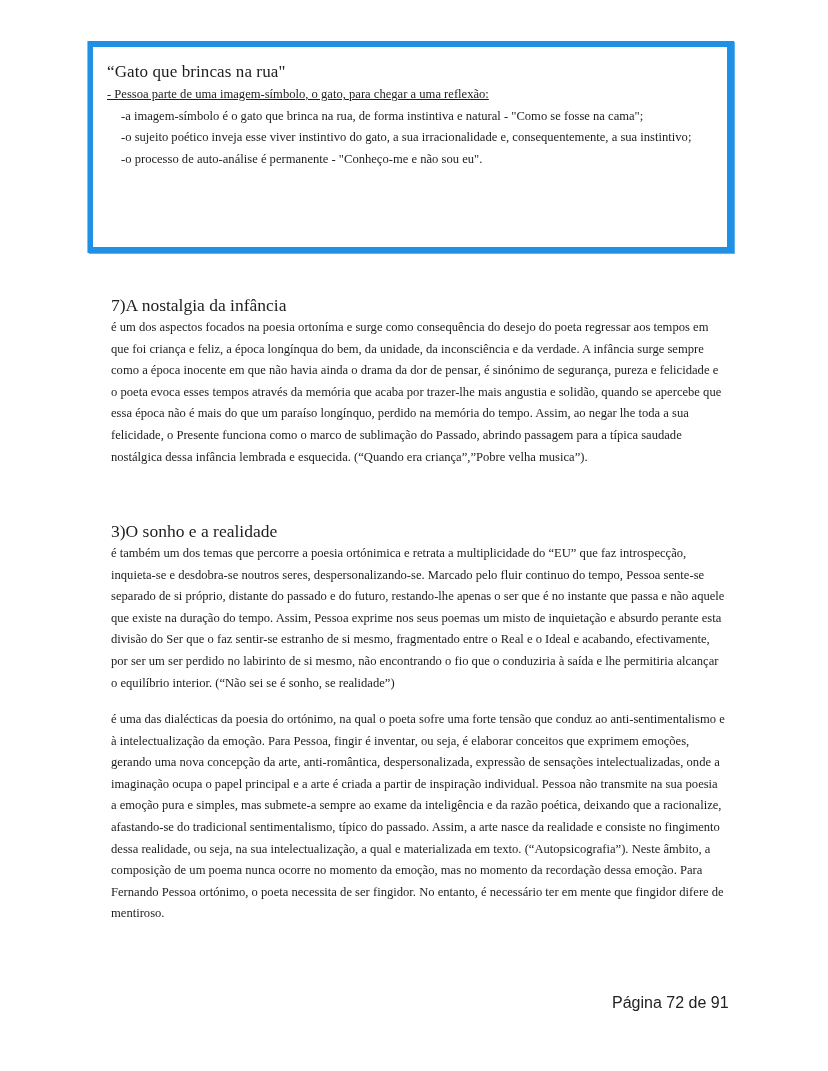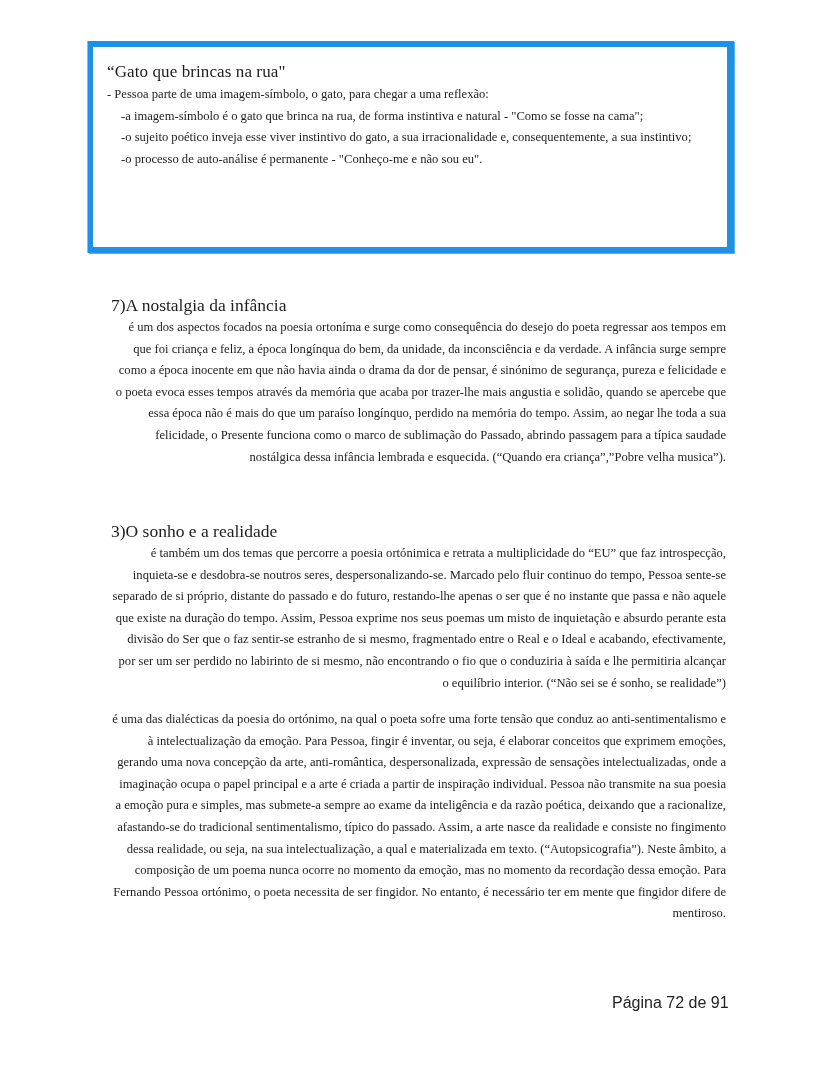--- a/index.html
+++ b/index.html
@@ -11,25 +11,25 @@
     .box {
       position: absolute; left: 88px; top: 41px; width: 634px; height: 200px;
       border: 5px solid #1e90e6;
       border-top-width: 6px; border-bottom-width: 6px; border-right-width: 7px;
       box-shadow: 1px 1px 0 #5cb2f0, -1px 0 0 #7ac2f4;
       background: #fff;
     }
     .box-inner { position: absolute; left: 14px; top: 14px; right: 12px; }
     .box-title { font-size: 17px; line-height: 22px; margin: 0 0 1px 0; letter-spacing: 0.1px; }
     .box-line { font-size: 12.6px; line-height: 21.5px; }
-    .box-line.first { padding-left: 0; }
+    .box-line.first { padding-left: 0; text-decoration: underline; }
     .box-line.indent { padding-left: 14px; text-indent: 0; }
     .section { position: absolute; left: 111px; width: 615px; }
     .section h2 { font-weight: normal; font-size: 17.5px; line-height: 22px; margin: 0 0 1px 0; }
-    .section p { margin: 0; font-size: 12.6px; line-height: 21.6px; text-align: right; }
+    .section p { margin: 0; font-size: 12.6px; line-height: 21.6px; text-align: left; }
     #s2 { top: 294px; }
     #s3 { top: 520px; }
     #s4 { top: 709px; }
     .footer {
       position: absolute; left: 612px; top: 994px;
       font-family: "Liberation Sans", "DejaVu Sans", sans-serif;
       font-size: 16px; color: #222;
     }
   </style>
 </head>

